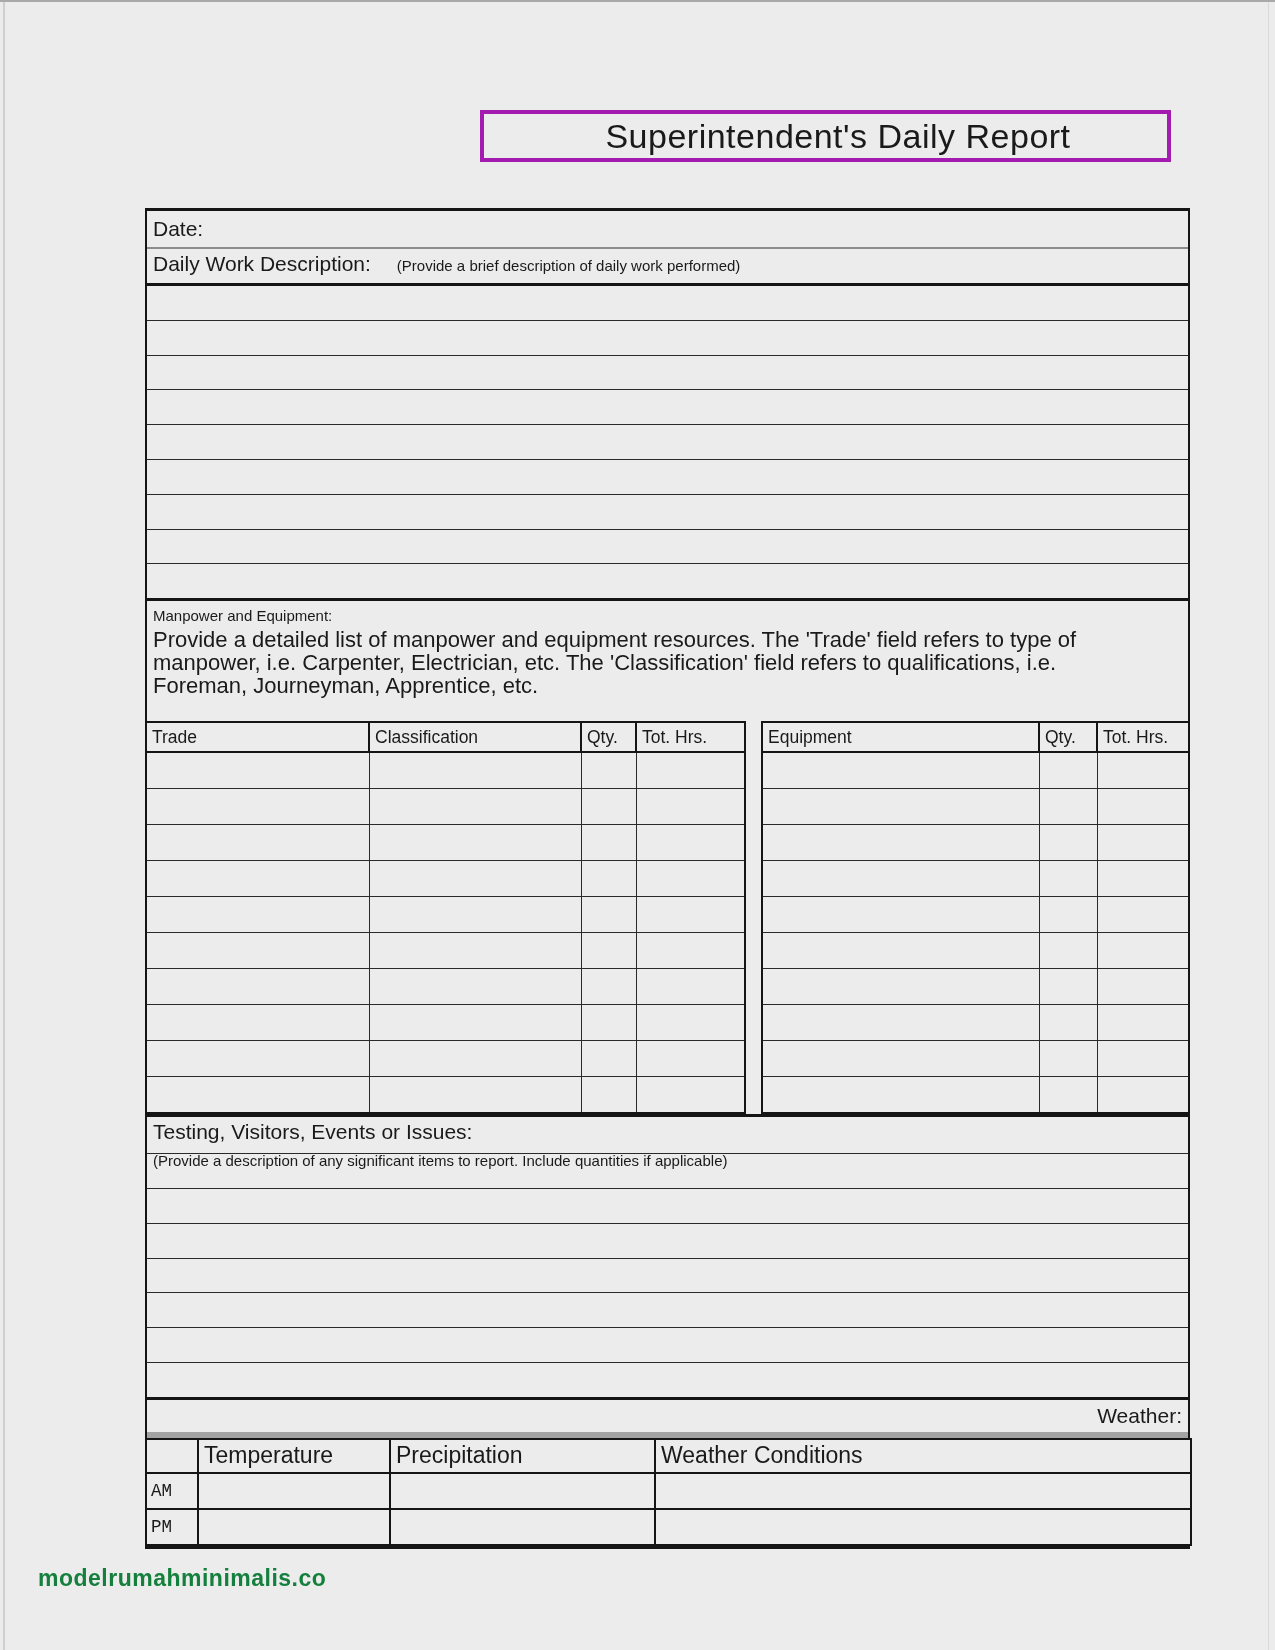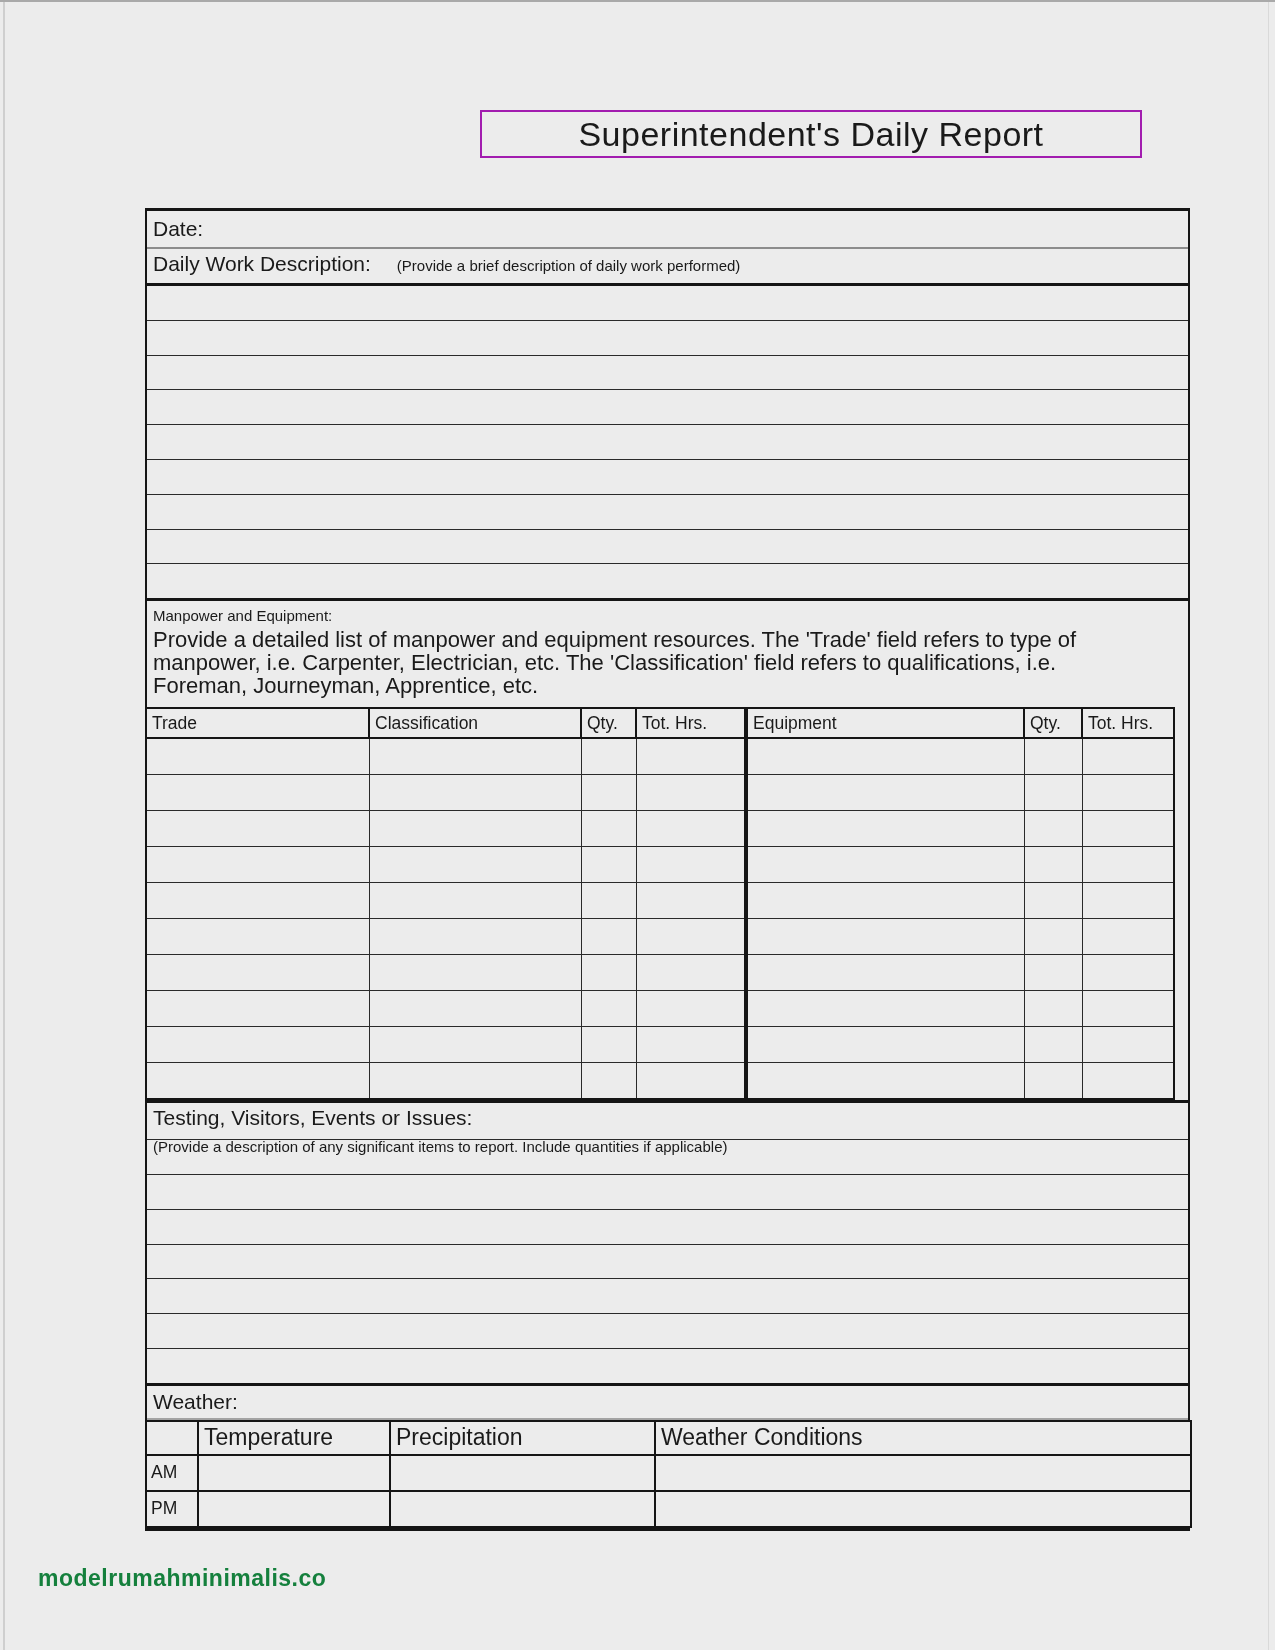--- a/index.html
+++ b/index.html
@@ -11,23 +11,24 @@
     color:#1a1a1a;
     overflow:hidden;
   }
   
   .edge-top{position:absolute;top:0;left:0;width:100%;height:2px;background:#a9a9a9;}
   .edge-left{position:absolute;top:2px;left:3px;width:2px;height:1648px;background:#cfcfcf;}
   .edge-right{position:absolute;top:2px;right:6px;width:1px;height:1648px;background:#d9d9d9;}
 
   .title-box{
     position:absolute;left:480px;top:110px;width:658px;height:44px;
-    border:2px solid #a21caf;
+    border:4px solid #a21caf;
     display:flex;align-items:center;justify-content:center;
     background:#ececec;
+    padding-left:25px;
   }
   .title-text{font-size:34px;letter-spacing:.5px;white-space:nowrap;}
 
   .form{
     position:absolute;left:145px;top:208px;width:1045px;
     box-sizing:border-box;
     border:2px solid #151515;border-top-width:3px;border-bottom-width:3px;
     background:#ececec;
   }
   .lbl-lg{font-size:21px;white-space:nowrap;}
@@ -35,36 +36,36 @@
 
   .row-date{height:36px;border-bottom:2px solid #8c8c8c;display:flex;align-items:center;padding:0 6px;}
   .row-dwd{height:31px;border-bottom:3px solid #151515;display:flex;align-items:baseline;gap:26px;padding:3px 6px 0;}
 
   .blank-line{height:33.8px;border-bottom:1px solid #2a2a2a;}
   .blank-lines .blank-line:last-child{border-bottom:none;}
 
   .manpower{border-top:3px solid #151515;}
   .mp-label{font-size:15px;padding:6px 6px 0;}
   .desc{font-size:22px;line-height:23px;padding:4px 6px 0;max-width:995px;}
-  .tables{display:flex;margin-top:10px;}
+  .tables{display:flex;justify-content:space-between;margin-top:24px;}
   table{border-collapse:collapse;table-layout:fixed;background:#ececec;}
   .mp{border:2px solid #151515;}
   .mp th{border:2px solid #151515;font-weight:normal;font-size:17.5px;text-align:left;padding:2px 5px;height:24px;overflow:hidden;}
   .mp td{border:1px solid #2a2a2a;height:33px;}
   .mp.left{width:599px;margin-left:-2px;}
   .mp.rightt{width:427px;margin-right:-2px;}
 
   .testing{border-top:3px solid #151515;}
   .testing-header{height:33px;border-bottom:1px solid #2a2a2a;display:flex;align-items:baseline;gap:8px;padding:3px 6px 0;flex-direction:column;}
 
   .weather{border-top:3px solid #151515;}
-  .weather-heading{height:32px;border-bottom:2px solid #a3a3a3;display:flex;align-items:center;padding:0 6px;}
+  .weather-heading{height:32px;border-bottom:6px solid #a3a3a3;display:flex;align-items:center;padding:0 6px;justify-content:flex-end;}
   .weather-table{width:1045px;margin-left:-2px;}
   .weather-table th{border:2px solid #151515;font-weight:normal;font-size:23px;text-align:left;padding:2px 5px;height:28px;}
-  .weather-table td{border:2px solid #151515;height:32px;font-size:17.5px;}
+  .weather-table td{border:2px solid #151515;height:32px;font-size:17.5px;font-family:Liberation Mono, monospace;}
   .weather-table td.wlabel{padding:0 4px;}
 
   .watermark{
     position:absolute;left:38px;top:1565px;
     font-size:23px;font-weight:bold;letter-spacing:.5px;
   }
 </style>
 </head>
 <body>
 

